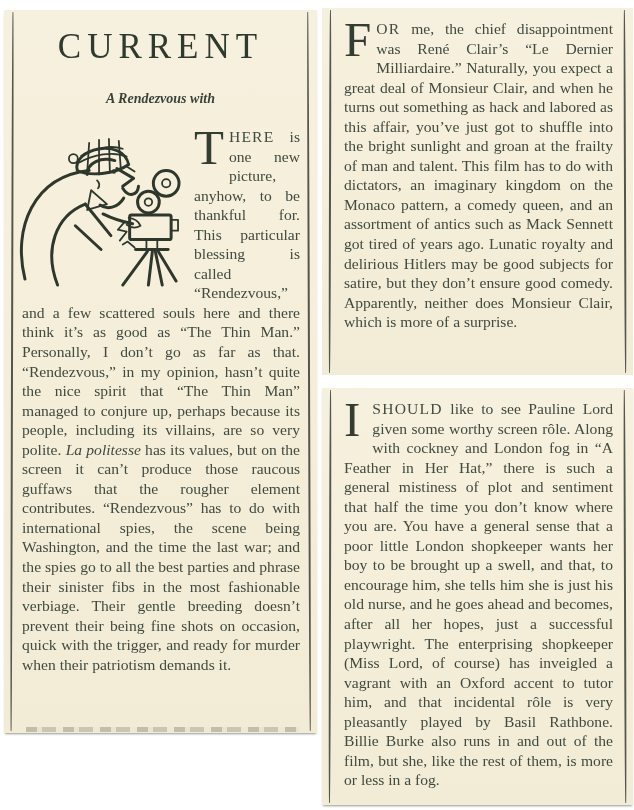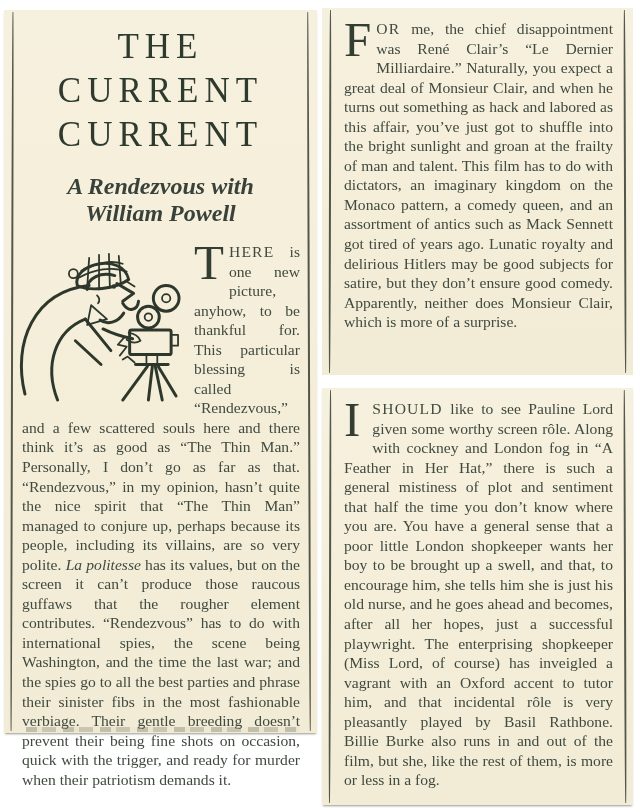--- a/index.html
+++ b/index.html
@@ -27,21 +27,21 @@
   .panel-box1   { left:322px; top:8px;  width:311px; height:367px; }
   .panel-box2   { left:322px; top:388px; width:311px; height:417px;
                   box-shadow:0 2px 2px -1px rgba(70,70,55,.55); }
 
   .title { text-align:center; margin-top:15px; color:#2f3a2f;
            font-size:35px; line-height:44px; font-weight:400;
            letter-spacing:6px; word-spacing:14px; }
   .title .tline { display:block; }
 
   .subtitle { text-align:center; margin-top:16px; font-style:italic;
-              color:#39423a; font-size:24px; line-height:27px; }
+              color:#39423a; font-size:14px; line-height:27px; }
   .subtitle .sline { display:block; }
 
   .article {
     margin:15px 17px 0 18px;
     font-size:15.6px; line-height:19.55px;
     text-align:justify; color:#414a40;
   }
   .panel-box1 .article, .panel-box2 .article {
     margin:11px 20px 0 22px;
   }
@@ -72,26 +72,24 @@
              stroke-linecap:round; stroke-linejoin:round; }
   svg .thin { stroke-width:1.8; }
 </style>
 </head>
 <body>
 
 <div class="canvas">
 
   <section class="panel panel-left">
     <h1 class="title">
-      <span class="tline">THE CURRENT</span>
       <span class="tline">CURRENT</span>
     </h1>
     <h2 class="subtitle">
       <span class="sline">A Rendezvous with</span>
-      <span class="sline">William Powell</span>
     </h2>
 
     <div class="article">
       <svg class="illustration" viewBox="0 0 170 160" aria-label="cartoon of a man cranking a movie camera on a tripod">
 
         <path class="ink" d="M7 152 C -6 100, 16 48, 72 42"></path>
         <path class="ink" d="M40 158 C 26 122, 38 88, 68 76"></path>
         <path class="ink" d="M68 76 L 94 108"></path>
         <path class="ink" d="M58 98 L 84 122"></path>
 

